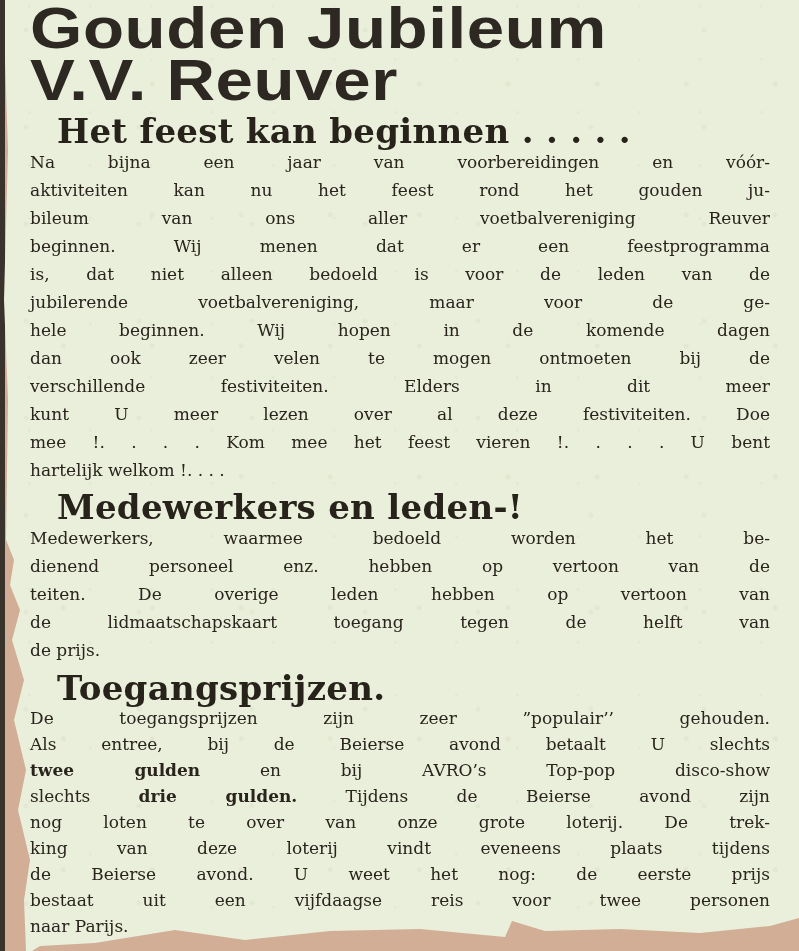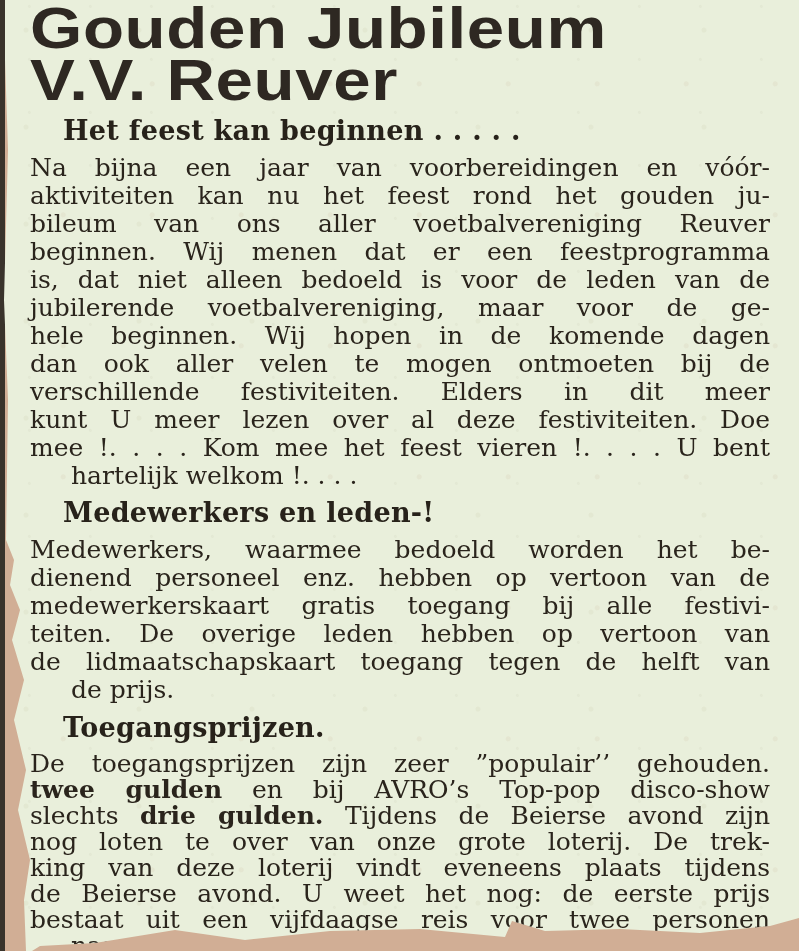--- a/index.html
+++ b/index.html
@@ -50,40 +50,39 @@
     line-height: 52px;
     font-size: 57px;
     letter-spacing: 0.5px;
     transform: scaleX(1.18);
     transform-origin: left top;
     white-space: nowrap;
   }
   .sections { margin-top: 10px; }
   .section { margin: 0; }
   .sec-heading {
-    margin: 8px;
+    margin: 2px;
     padding-left: 25px;
-    font-size: 27px;
+    font-size: 34px;
     font-weight: 700;
     line-height: 30px;
     color: #27221a;
     letter-spacing: 0.3px;
   }
   .body-line {
-    font-size: 25px;
+    font-size: 17px;
     line-height: 28px;
     text-align: justify;
     text-align-last: justify;
     white-space: normal;
     color: #2a241c;
   }
   .body-line.last {
     text-align: center;
     text-align-last: left;
-    margin-left: 41px;
   }
   .section:nth-child(2) { margin-top: 8px; }
   .section:nth-child(3) { margin-top: 9px; }
   .section:nth-child(3) .body-line { line-height: 26px; }
   .b { font-weight: 700; }
 </style>
 </head>
 <body>
 
 <div class="scan-bg"></div>
@@ -96,38 +95,38 @@
     <div class="sections">
         <section class="section">
           <h2 class="sec-heading">Het feest kan beginnen . . . . .</h2>
           <div class="body-line"><span>Na bijna een jaar van voorbereidingen en vóór-</span></div>
           <div class="body-line"><span>aktiviteiten kan nu het feest rond het gouden ju-</span></div>
           <div class="body-line"><span>bileum van ons aller voetbalvereniging Reuver</span></div>
           <div class="body-line"><span>beginnen. Wij menen dat er een feestprogramma</span></div>
           <div class="body-line"><span>is, dat niet alleen bedoeld is voor de leden van de</span></div>
           <div class="body-line"><span>jubilerende voetbalvereniging, maar voor de ge-</span></div>
           <div class="body-line"><span>hele beginnen. Wij hopen in de komende dagen</span></div>
-          <div class="body-line"><span>dan ook aller velen te mogen ontmoeten bij de</span></div>
+          <div class="body-line"><span>dan ook zeer velen te mogen ontmoeten bij de</span></div>
           <div class="body-line"><span>verschillende festiviteiten. Elders in dit meer</span></div>
           <div class="body-line"><span>kunt U meer lezen over al deze festiviteiten. Doe</span></div>
           <div class="body-line"><span>mee !. . . . Kom mee het feest vieren !. . . . U bent</span></div>
           <div class="body-line last"><span>hartelijk welkom !. . . .</span></div>
         </section>
         <section class="section">
           <h2 class="sec-heading">Medewerkers en leden-!</h2>
           <div class="body-line"><span>Medewerkers, waarmee bedoeld worden het be-</span></div>
           <div class="body-line"><span>dienend personeel enz. hebben op vertoon van de</span></div>
-          <div class="body-line"><span>medewerkerskaart gratis toegang bij alle festivi-</span></div>
           <div class="body-line"><span>teiten. De overige leden hebben op vertoon van</span></div>
           <div class="body-line"><span>de lidmaatschapskaart toegang tegen de helft van</span></div>
           <div class="body-line last"><span>de prijs.</span></div>
         </section>
         <section class="section">
           <h2 class="sec-heading">Toegangsprijzen.</h2>
           <div class="body-line"><span>De toegangsprijzen zijn zeer ”populair’’ gehouden.</span></div>
+          <div class="body-line"><span>Als entree, bij de Beierse avond betaalt U slechts</span></div>
           <div class="body-line"><span class="b">twee gulden</span><span> en bij AVRO’s Top-pop disco-show</span></div>
           <div class="body-line"><span>slechts </span><span class="b">drie gulden.</span><span> Tijdens de Beierse avond zijn</span></div>
           <div class="body-line"><span>nog loten te over van onze grote loterij. De trek-</span></div>
           <div class="body-line"><span>king van deze loterij vindt eveneens plaats tijdens</span></div>
           <div class="body-line"><span>de Beierse avond. U weet het nog: de eerste prijs</span></div>
           <div class="body-line"><span>bestaat uit een vijfdaagse reis voor twee personen</span></div>
           <div class="body-line last"><span>naar Parijs.</span></div>
         </section>
       </div>
   </article>

